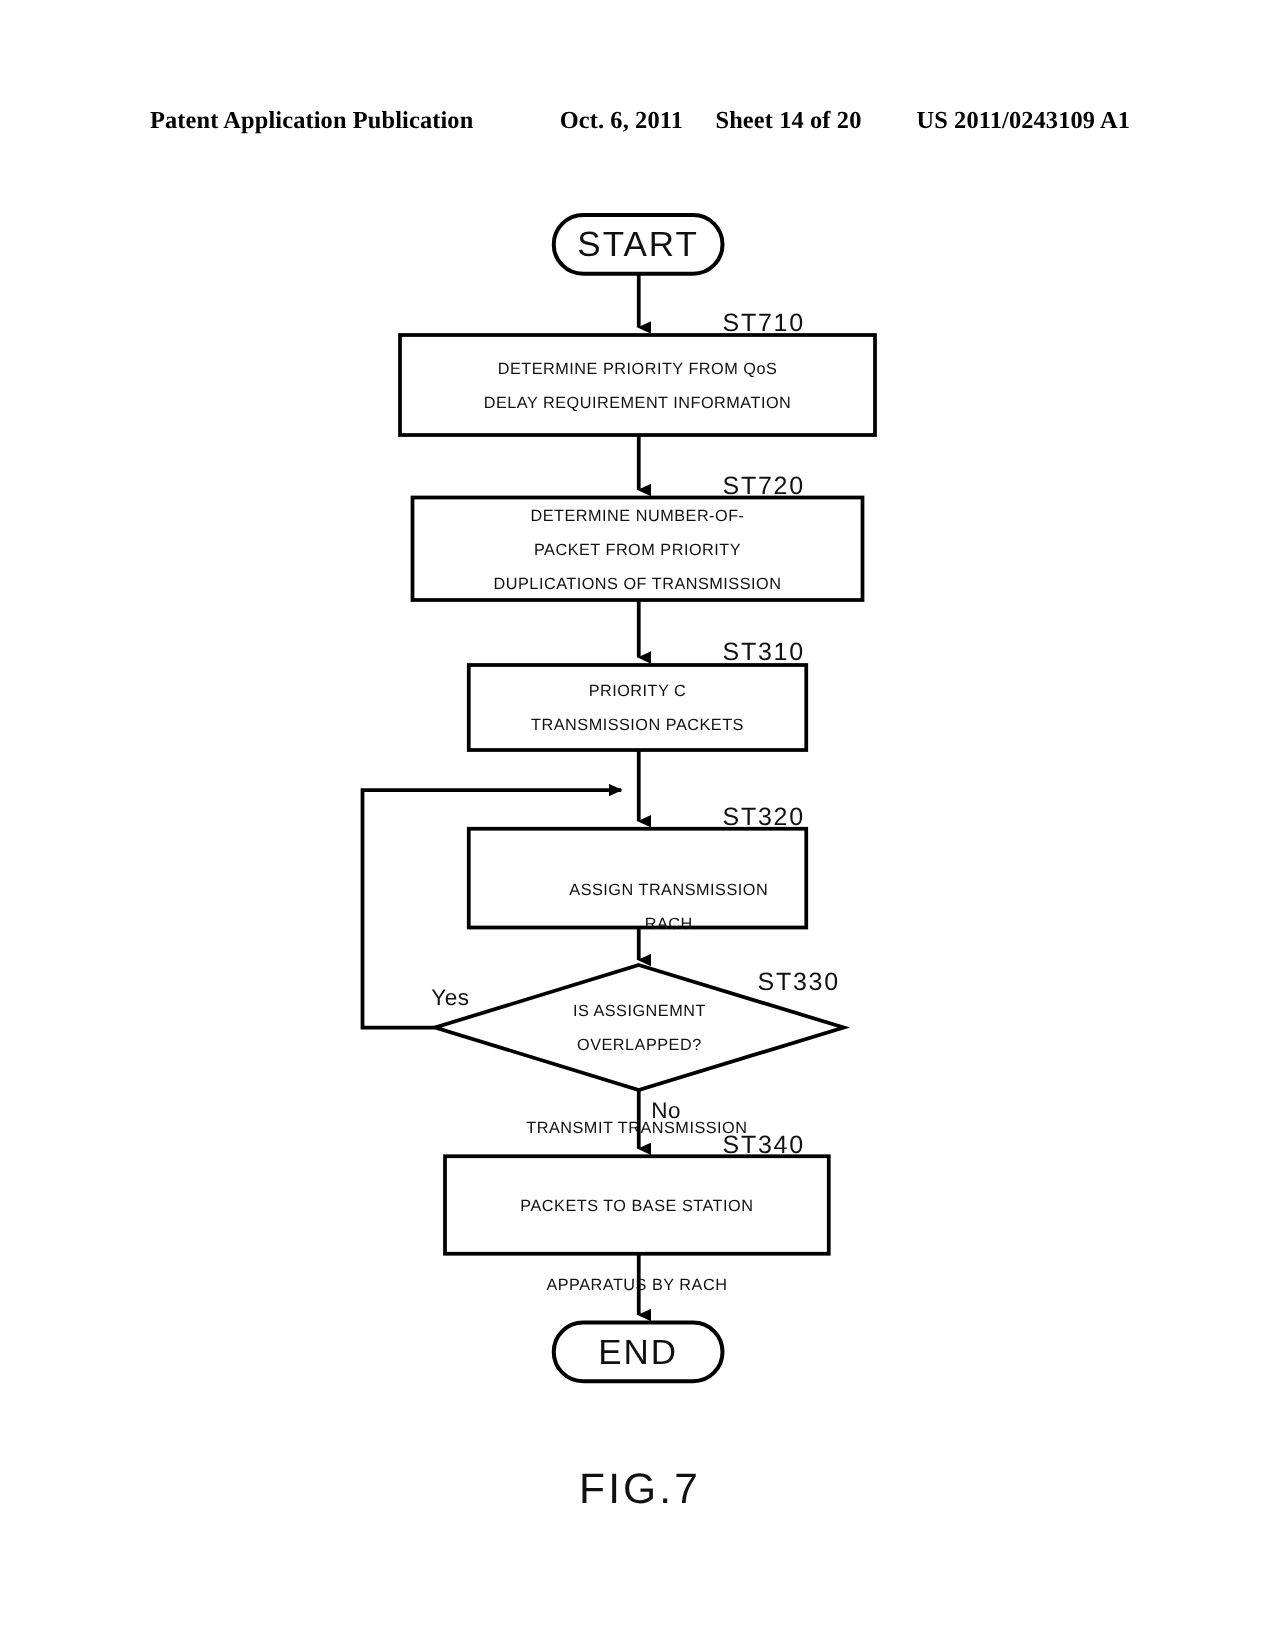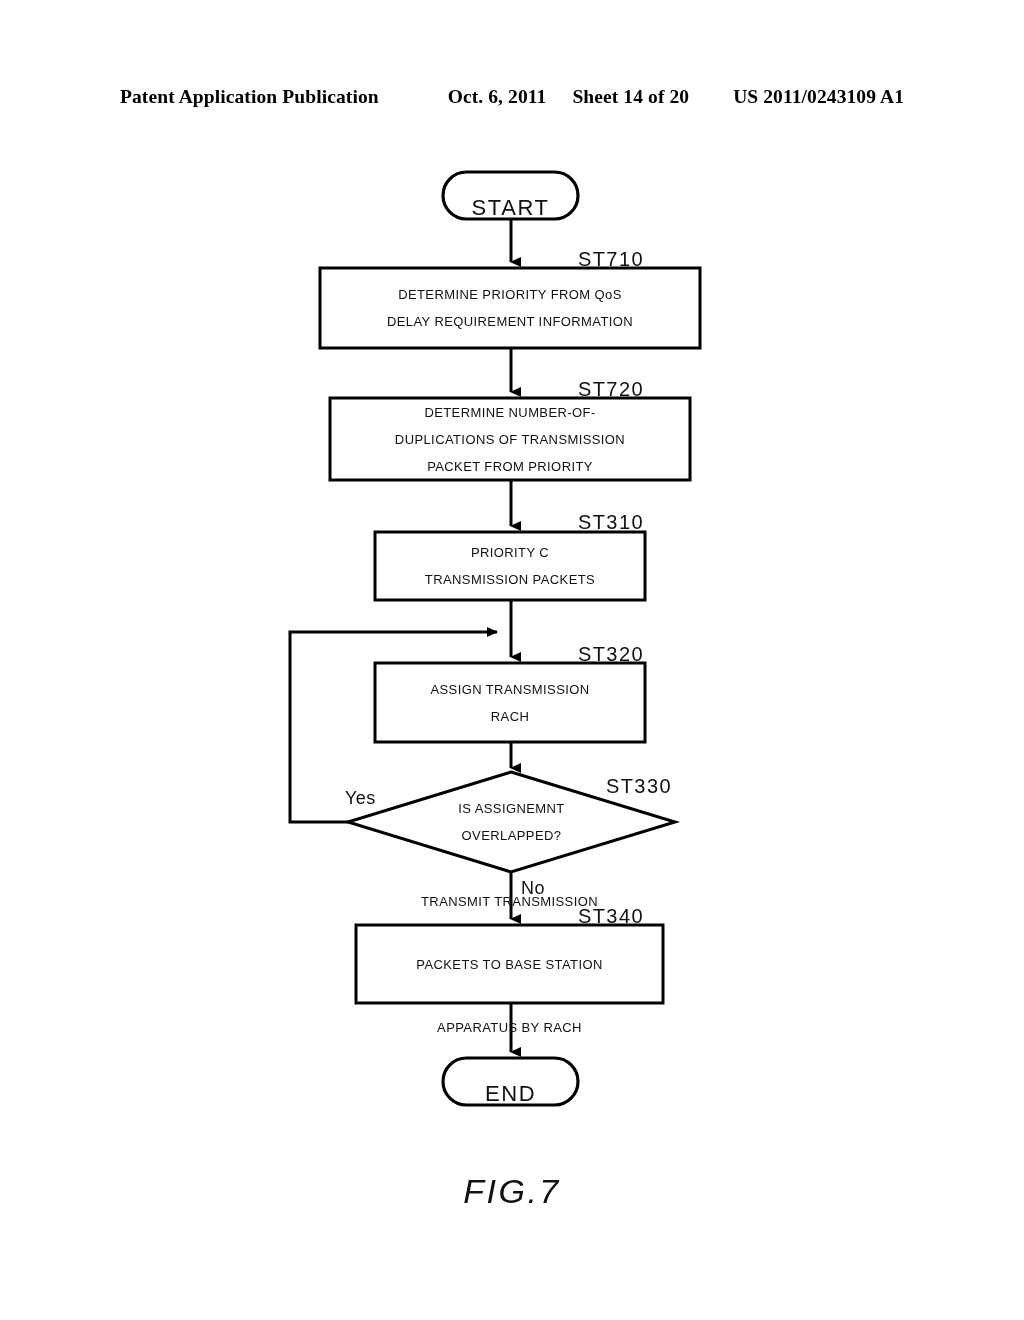--- a/index.html
+++ b/index.html
@@ -65,23 +65,22 @@
     font-family: "Liberation Sans", sans-serif;
     font-size: 13px;
     line-height: 27px;
     letter-spacing: 0.4px;
     color: #111;
     white-space: nowrap;
   }
   .node-text .ln { display: block; }
 
   .term-text {
-    font-size: 22px;
+    font-size: 28px;
     letter-spacing: 1.6px;
-    margin-top: 12px;
   }
 
   
   .step-label {
     position: absolute;
     font-family: "Liberation Sans", sans-serif;
     font-size: 20px;
     letter-spacing: 1.4px;
     color: #111;
     white-space: nowrap;
@@ -101,21 +100,20 @@
   .fig-caption {
     position: absolute;
     left: 0;
     top: 1172px;
     width: 1024px;
     text-align: center;
     font-family: "Liberation Sans", sans-serif;
     font-size: 34px;
     letter-spacing: 2.5px;
     color: #111;
-    font-style: italic;
   }
 </style>
 </head>
 <body>
 
 <div id="sheet">
 
   <div class="pub-header">
     <span class="h-title">Patent Application Publication</span>
     <span class="h-date">Oct. 6, 2011</span>
@@ -171,32 +169,32 @@
   </div>
 
   <div class="node-text" style="left:320px; top:268px; width:380px; height:80px;">
     <span class="ln">DETERMINE PRIORITY FROM QoS</span>
     <span class="ln">DELAY REQUIREMENT INFORMATION</span>
   </div>
   <div class="step-label" style="left:578px; top:248px;">ST710</div>
 
   <div class="node-text" style="left:330px; top:398px; width:360px; height:82px;justify-content:center;">
     <span class="ln">DETERMINE NUMBER-OF-</span>
+    <span class="ln">PACKET FROM PRIORITY</span>
     <span class="ln">DUPLICATIONS OF TRANSMISSION</span>
-    <span class="ln">PACKET FROM PRIORITY</span>
   </div>
   <div class="step-label" style="left:578px; top:378px;">ST720</div>
 
   <div class="node-text" style="left:375px; top:532px; width:270px; height:68px;">
     <span class="ln">PRIORITY C</span>
     <span class="ln">TRANSMISSION PACKETS</span>
   </div>
   <div class="step-label" style="left:578px; top:511px;">ST310</div>
 
-  <div class="node-text" style="left:375px; top:663px; width:270px; height:79px;">
+  <div class="node-text" style="left:375px; top:685px; width:270px; height:79px;padding-left:25px;">
     <span class="ln">ASSIGN TRANSMISSION</span>
     <span class="ln">RACH</span>
   </div>
   <div class="step-label" style="left:578px; top:643px;">ST320</div>
 
   <div class="node-text" style="left:348px; top:772px; width:327px; height:100px;">
     <span class="ln">IS ASSIGNEMNT</span>
     <span class="ln">OVERLAPPED?</span>
   </div>
   <div class="step-label" style="left:606px; top:775px;">ST330</div>

